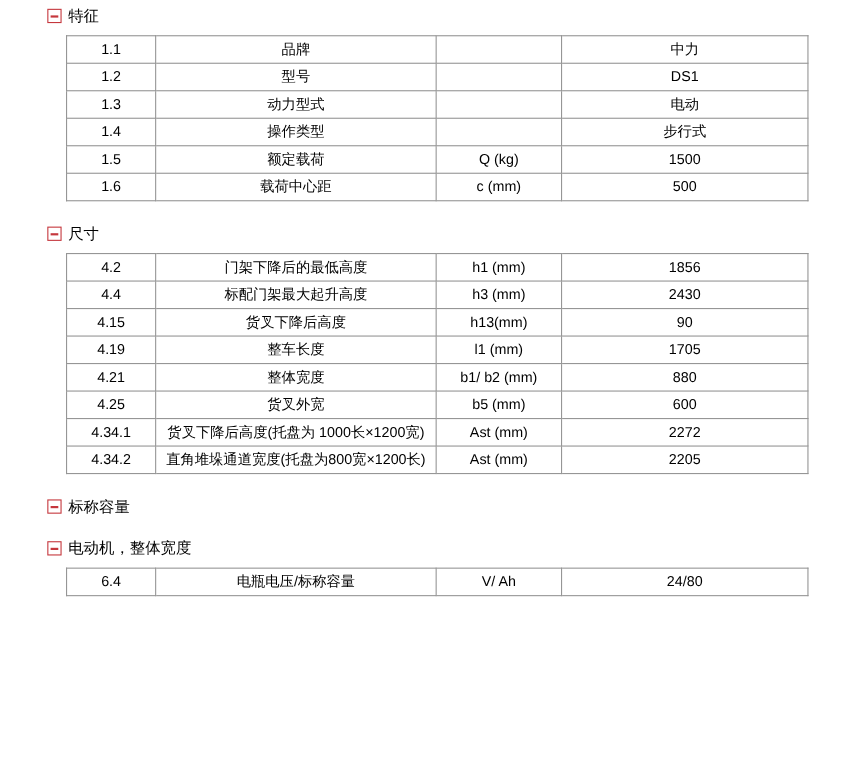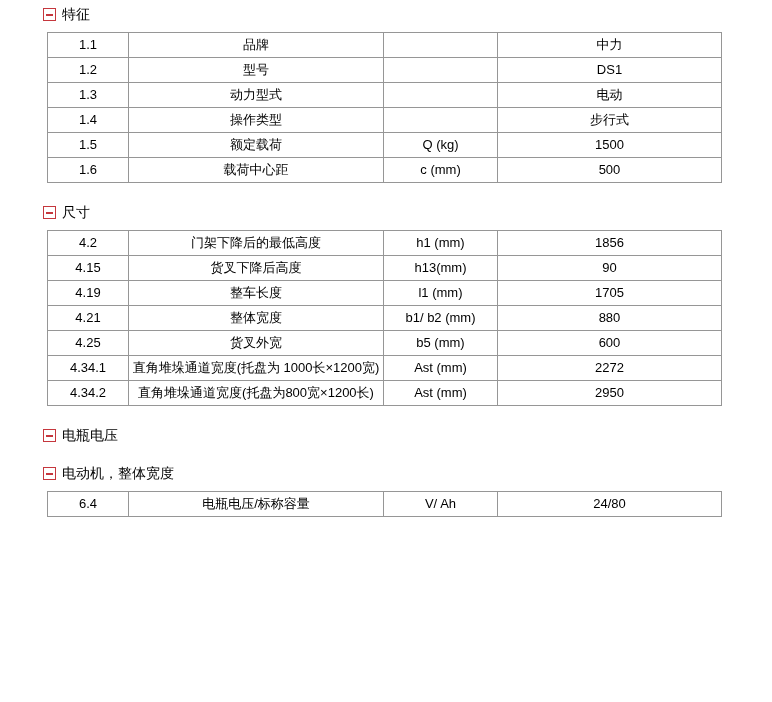--- a/index.html
+++ b/index.html
@@ -42,21 +42,21 @@
   .minus-bar {
     width: 7px; height: 2px;
     background: var(--accent);
   }
   .section-title { white-space: nowrap; }
 
   table.spec-table {
     border-collapse: collapse;
     table-layout: fixed;
     width: 674px;
-    margin-left: 5px;
+    margin-left: 18px;
   }
   .col-no    { width: 81px;  }
   .col-name  { width: 255px; }
   .col-unit  { width: 114px; }
   .col-value { width: 224px; }
 
   table.spec-table td {
     border: 1px solid var(--border);
     height: 24px;
     line-height: 24px;
@@ -148,20 +148,26 @@
             <col class="col-value">
       </colgroup>
       <tbody>
   <tr class="spec-row">
     <td>4.2</td>
     <td>门架下降后的最低高度</td>
     <td>h1 (mm)</td>
     <td>1856</td>
   </tr>
 
+  <tr class="spec-row">
+    <td>4.4</td>
+    <td>标配门架最大起升高度</td>
+    <td>h3 (mm)</td>
+    <td>2430</td>
+  </tr>
 
   <tr class="spec-row">
     <td>4.15</td>
     <td>货叉下降后高度</td>
     <td>h13(mm)</td>
     <td>90</td>
   </tr>
 
   <tr class="spec-row">
     <td>4.19</td>
@@ -179,42 +185,42 @@
 
   <tr class="spec-row">
     <td>4.25</td>
     <td>货叉外宽</td>
     <td>b5 (mm)</td>
     <td>600</td>
   </tr>
 
   <tr class="spec-row">
     <td>4.34.1</td>
-    <td>直角堆垛通道宽度(托盘为 1000长×1200宽)</td>
+    <td>货叉下降后高度(托盘为 1000长×1200宽)</td>
     <td>Ast (mm)</td>
     <td>2272</td>
   </tr>
 
   <tr class="spec-row">
     <td>4.34.2</td>
     <td>直角堆垛通道宽度(托盘为800宽×1200长)</td>
     <td>Ast (mm)</td>
-    <td>2950</td>
+    <td>2205</td>
   </tr>
 
 </tbody>
     </table>
   </section>
 
   <section class="spec-section">
     <div class="section-header">
       <span class="collapse-icon">
         <span class="minus-bar"></span>
       </span>
-      <span class="section-title">电瓶电压</span>
+      <span class="section-title">标称容量</span>
     </div>
   </section>
 
   <section class="spec-section">
     <div class="section-header">
       <span class="collapse-icon">
         <span class="minus-bar"></span>
       </span>
       <span class="section-title">电动机，整体宽度</span>
     </div>

